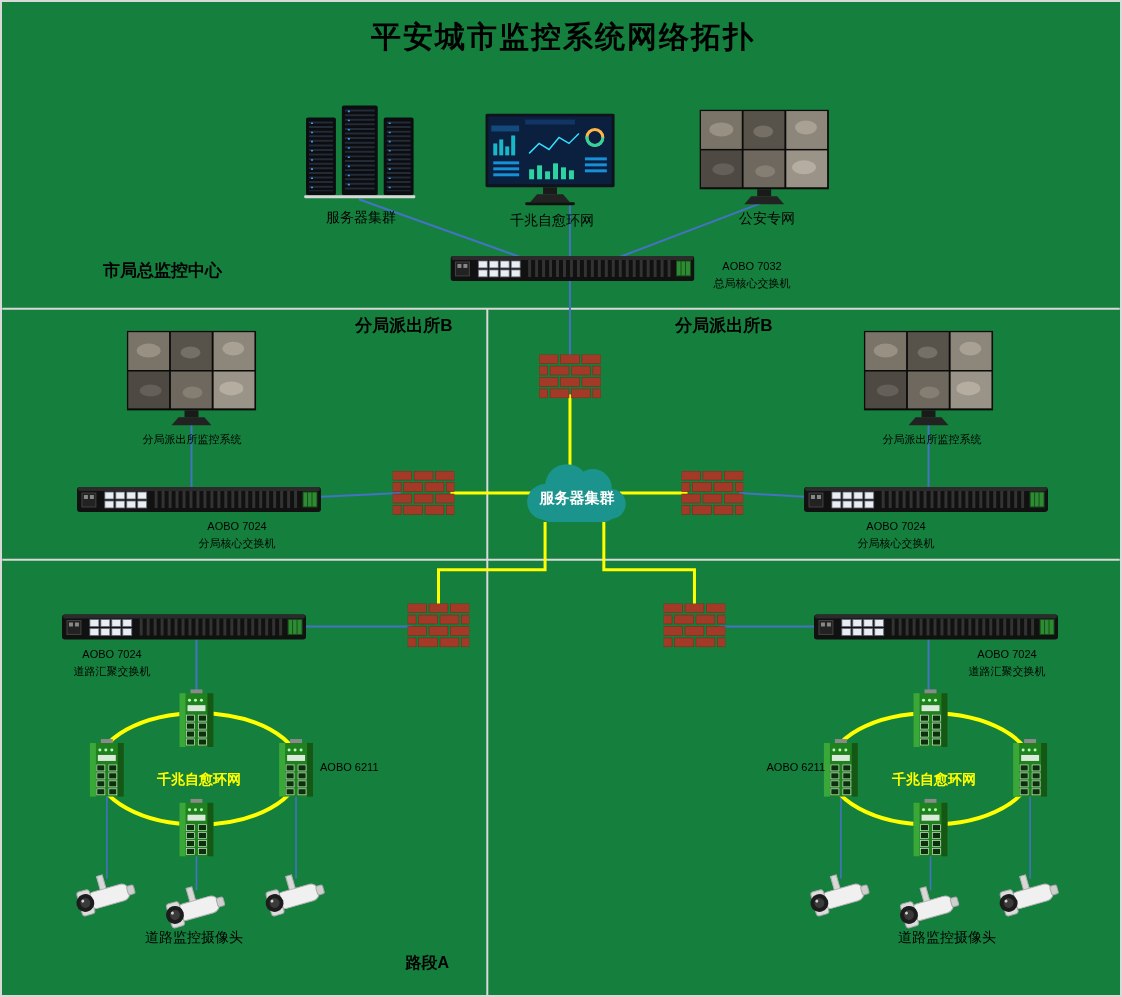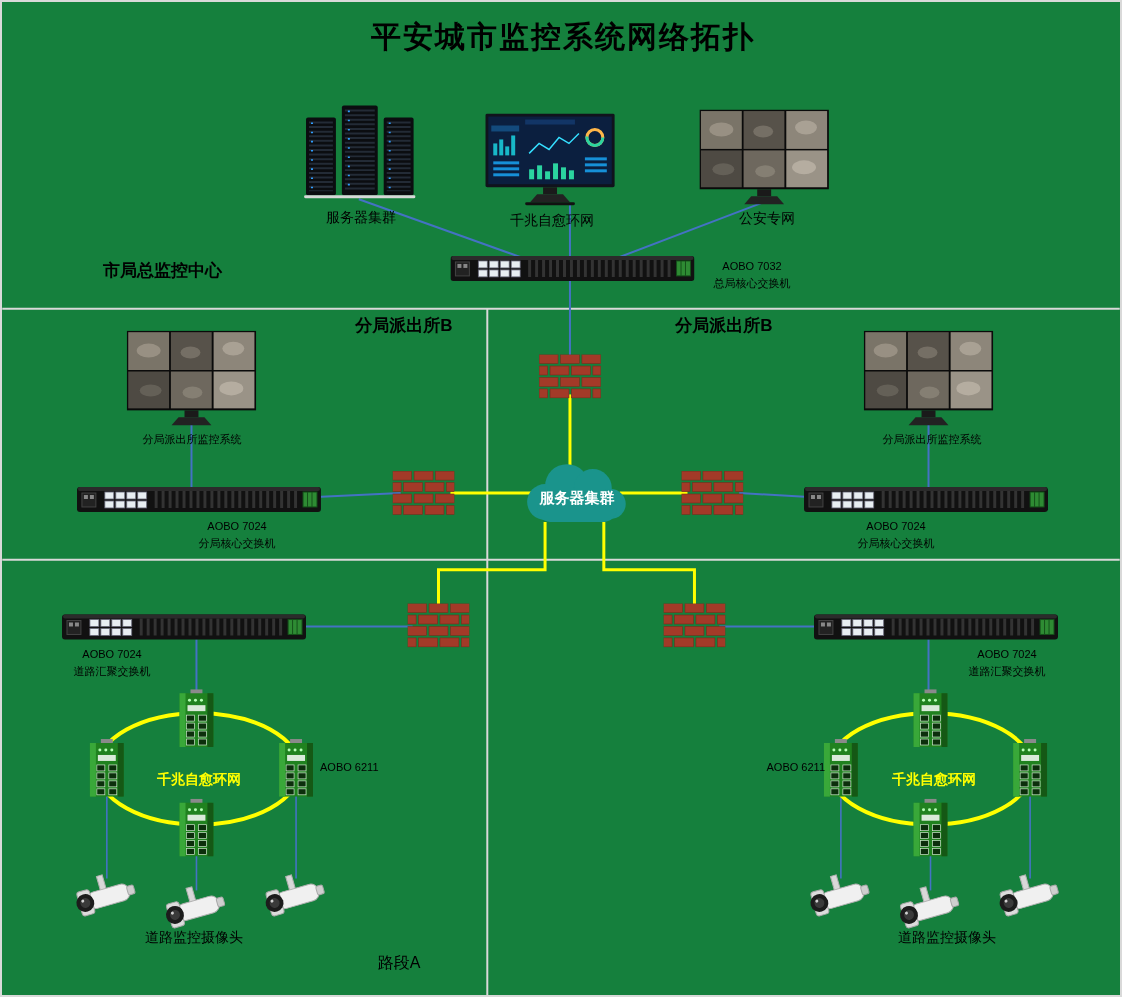--- a/index.html
+++ b/index.html
@@ -8,21 +8,21 @@
     border:2px solid #d9d9d9;box-sizing:border-box;
     font-family:"Liberation Sans", sans-serif;overflow:hidden;padding-left:38px;
   }
   .layer{position:absolute;left:0;top:0;width:100%;height:100%;}
   .lbl{position:absolute;text-align:center;color:#000;font-size:11px;line-height:1.25;}
   .lbl.big{font-size:30px;font-weight:bold;letter-spacing:2px;}
   .lbl.section{font-size:17px;font-weight:bold;}
   .lbl.device{font-size:14px;}
   .lbl.cloudtxt{color:#fff;font-weight:bold;font-size:15px;}
   .lbl.ringtxt{color:var(--ring-yellow,#ffff00);font-weight:bold;font-size:14px;margin-top:12px;}
-  .lbl.roadtag{font-size:16px;font-weight:normal;}
+  .lbl.roadtag{font-size:16px;font-weight:bold;text-align:right;}
   .blue-line{stroke:var(--link-blue,#4472c4);stroke-width:2;fill:none;}
   .blue-line.thin{stroke-width:1.6;}
   .yellow-line{stroke:var(--link-yellow,#ffff00);stroke-width:3;fill:none;}
   .ring{stroke:var(--ring-yellow,#ffff00);stroke-width:4;fill:none;}
   .brick{fill:var(--brick-red,#a33a28);}
   .cloud-shape{fill:var(--cloud-fill,#1a948c);}
   .divider{stroke:#d9d9d9;stroke-width:2;}
 </style>
 </head>
 <body>

